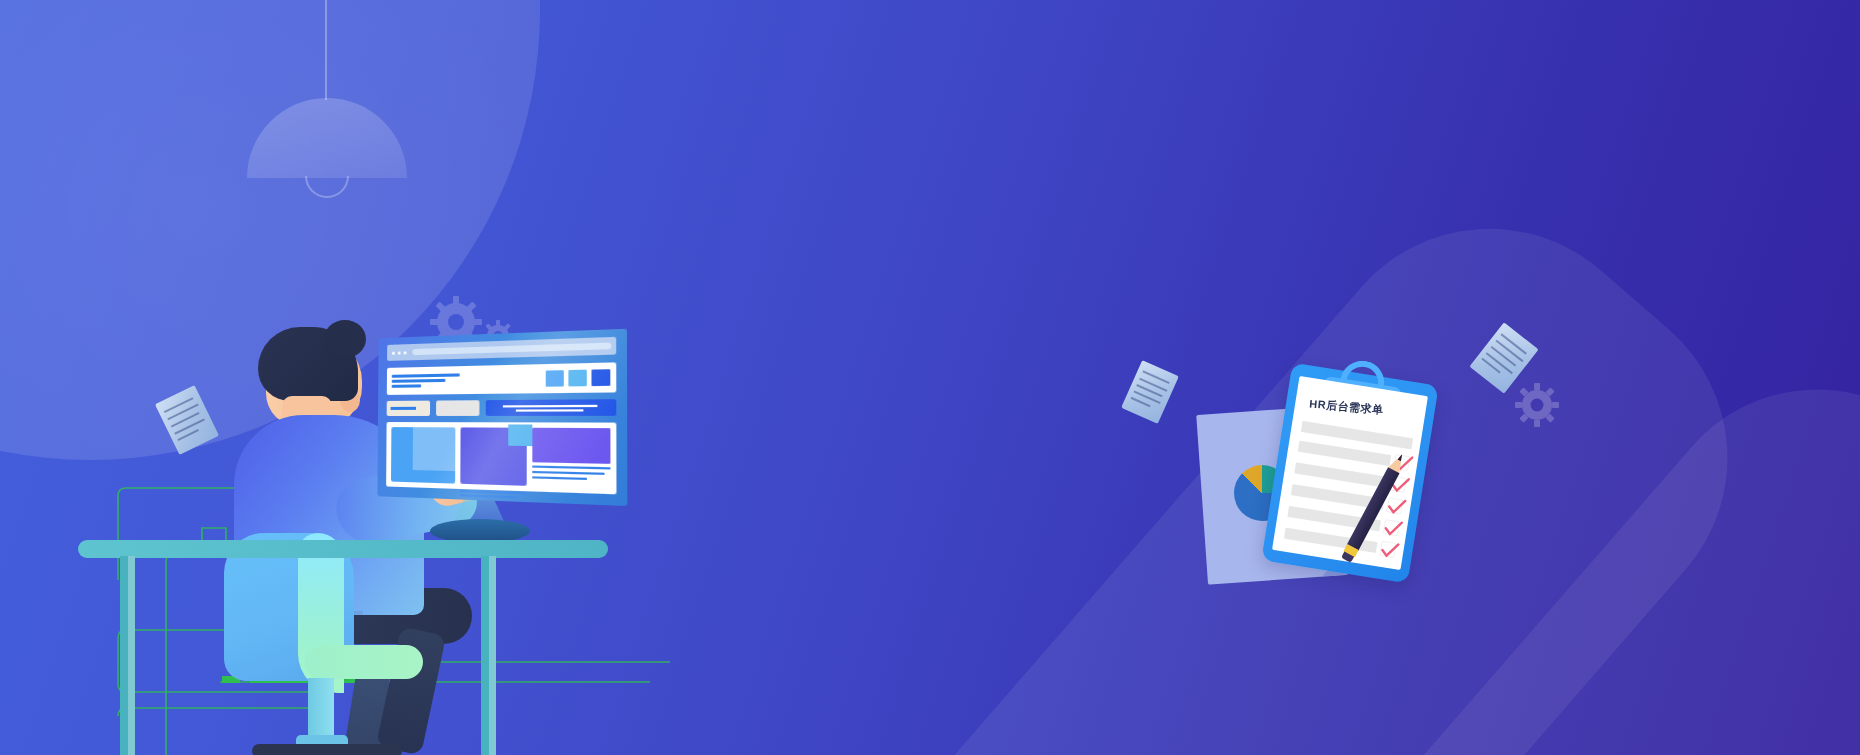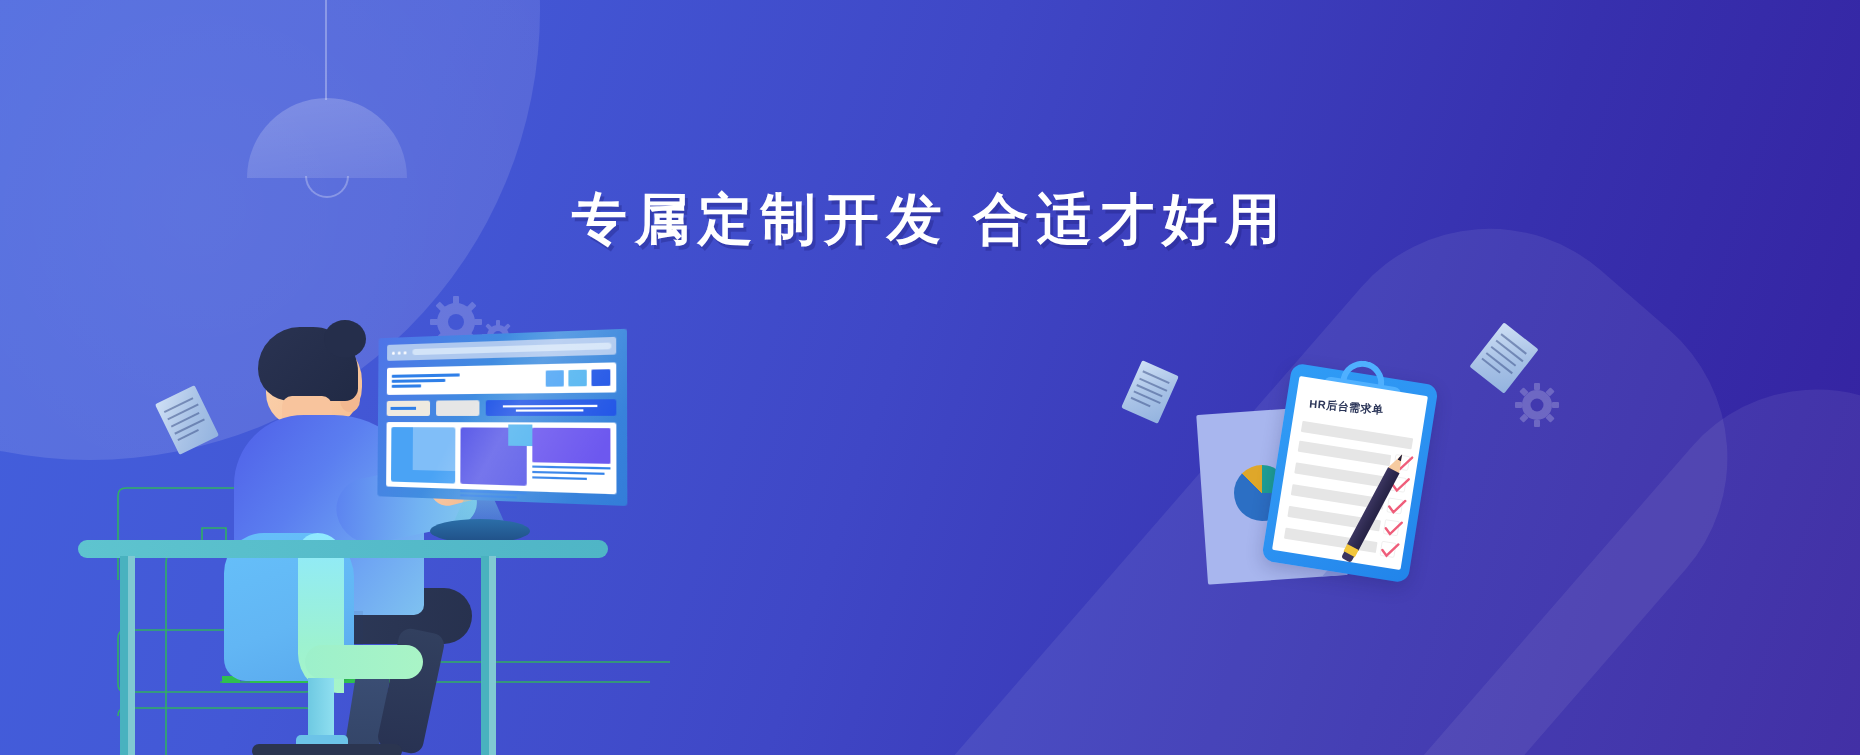--- a/index.html
+++ b/index.html
@@ -677,16 +677,15 @@
         <span class="tip"></span>
         <span class="lead"></span>
         <span class="body"></span>
         <span class="ferrule"></span>
         <span class="eraser"></span>
       </div>
     </div>
   </div>
 
   <div class="text-block">
-    <div class="headline">专属定制开发 合适才好用</div>
   </div>
 
 </div>
 
 </body></html>

